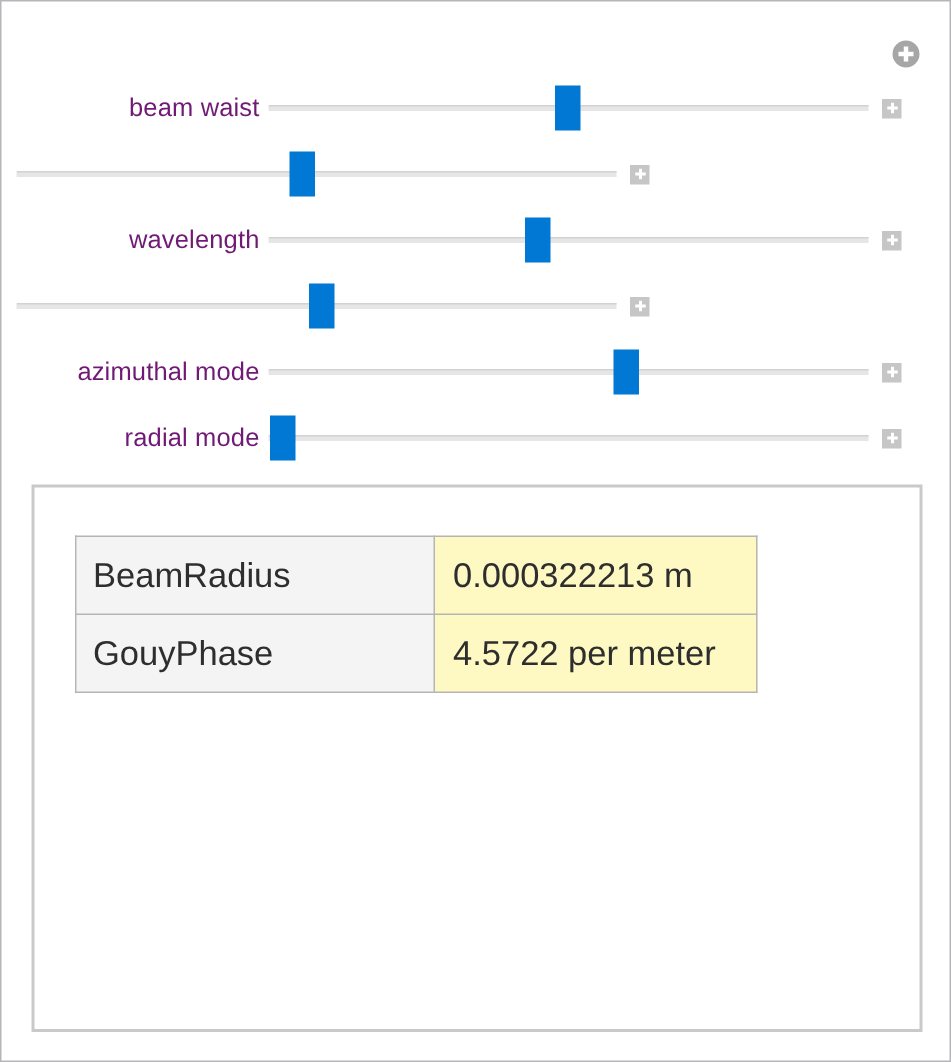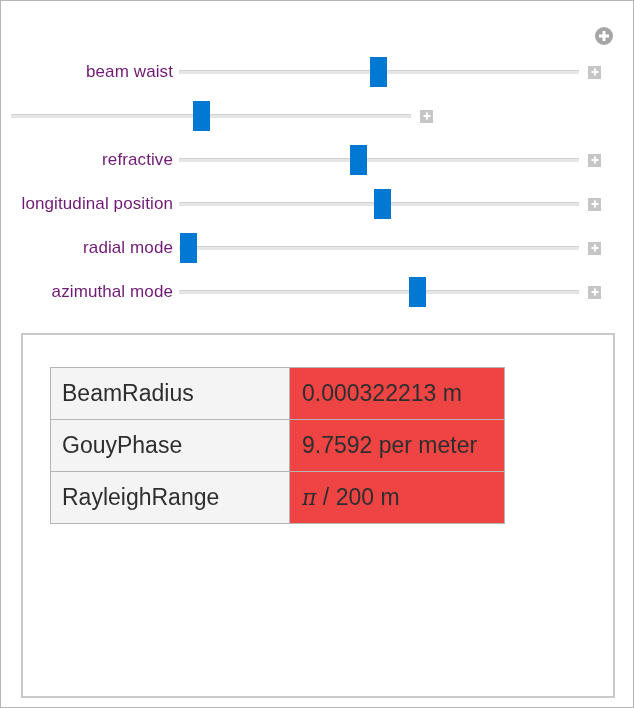--- a/index.html
+++ b/index.html
@@ -17,25 +17,25 @@
   .sexpand::before{width:7px;height:2px;transform:translate(-50%,-50%);}
   .sexpand::after{width:2px;height:7px;transform:translate(-50%,-50%);}
 
   
   .gear{position:absolute;left:594px;top:26px;width:18px;height:18px;border-radius:50%;background:#a6a6a6;border:none;padding:0;cursor:pointer;}
   .gear::before,.gear::after{content:"";position:absolute;background:#ffffff;left:50%;top:50%;}
   .gear::before{width:10px;height:3px;transform:translate(-50%,-50%);}
   .gear::after{width:3px;height:10px;transform:translate(-50%,-50%);}
 
   
-  .panel{position:absolute;left:20px;top:332px;width:594px;height:365px;border:2px solid #c9c9c9;box-sizing:border-box;background:#fff;}
+  .panel{position:absolute;left:20px;top:322px;width:594px;height:365px;border:2px solid #c9c9c9;box-sizing:border-box;background:#fff;}
   table.results{border-collapse:collapse;margin:32px 0 0 27px;border:1px solid #adadad;}
   table.results td{border:1px solid #b5b5b5;height:52px;font-size:23px;color:#2e2e2e;vertical-align:middle;box-sizing:border-box;}
   td.key{width:239px;background:#f4f4f4;padding:0 8px 0 11px;}
-  td.val{width:215px;background:#ef4444;padding:0 8px 0 12px;white-space:nowrap;}
+  td.val{width:215px;background:#fef9c3;padding:0 8px 0 12px;white-space:nowrap;}
   .pi{font-style:italic;font-family:"DejaVu Serif",serif;font-size:22px;}
 </style>
 </head>
 <body>
 
 <div class="frame">
 
   <button class="gear" title=""></button>
 
   <div class="controls" id="sliders">
@@ -46,61 +46,56 @@
         </div>
         <button class="sexpand"></button>
       </div>
       <div class="srow">
         <div class="strack">
           <div class="sthumb" style="left: 181.5px;"></div>
         </div>
         <button class="sexpand"></button>
       </div>
       <div class="srow">
-        <span class="slabel">refractive</span>
+        <span class="slabel">wavelength</span>
         <div class="strack">
           <div class="sthumb" style="left: 170.7px;"></div>
         </div>
         <button class="sexpand"></button>
       </div>
       <div class="srow">
-        <span class="slabel">longitudinal position</span>
         <div class="strack">
           <div class="sthumb" style="left: 194.7px;"></div>
+        </div>
+        <button class="sexpand"></button>
+      </div>
+      <div class="srow">
+        <span class="slabel">azimuthal mode</span>
+        <div class="strack">
+          <div class="sthumb" style="left: 229.5px;"></div>
         </div>
         <button class="sexpand"></button>
       </div>
       <div class="srow">
         <span class="slabel">radial mode</span>
         <div class="strack">
           <div class="sthumb" style="left: 1.1px;"></div>
-        </div>
-        <button class="sexpand"></button>
-      </div>
-      <div class="srow">
-        <span class="slabel">azimuthal mode</span>
-        <div class="strack">
-          <div class="sthumb" style="left: 229.5px;"></div>
         </div>
         <button class="sexpand"></button>
       </div>
     </div>
 
   <div class="panel">
     <table class="results">
       <tbody id="results-body">
           <tr>
             <td class="key">BeamRadius</td>
             <td class="val">0.000322213 m</td>
           </tr>
           <tr>
             <td class="key">GouyPhase</td>
-            <td class="val">9.7592 per meter</td>
-          </tr>
-          <tr>
-            <td class="key">RayleighRange</td>
-            <td class="val"><span class="pi">π</span> / 200 m</td>
+            <td class="val">4.5722 per meter</td>
           </tr>
         </tbody>
     </table>
   </div>
 
 </div>
 
 </body></html>

